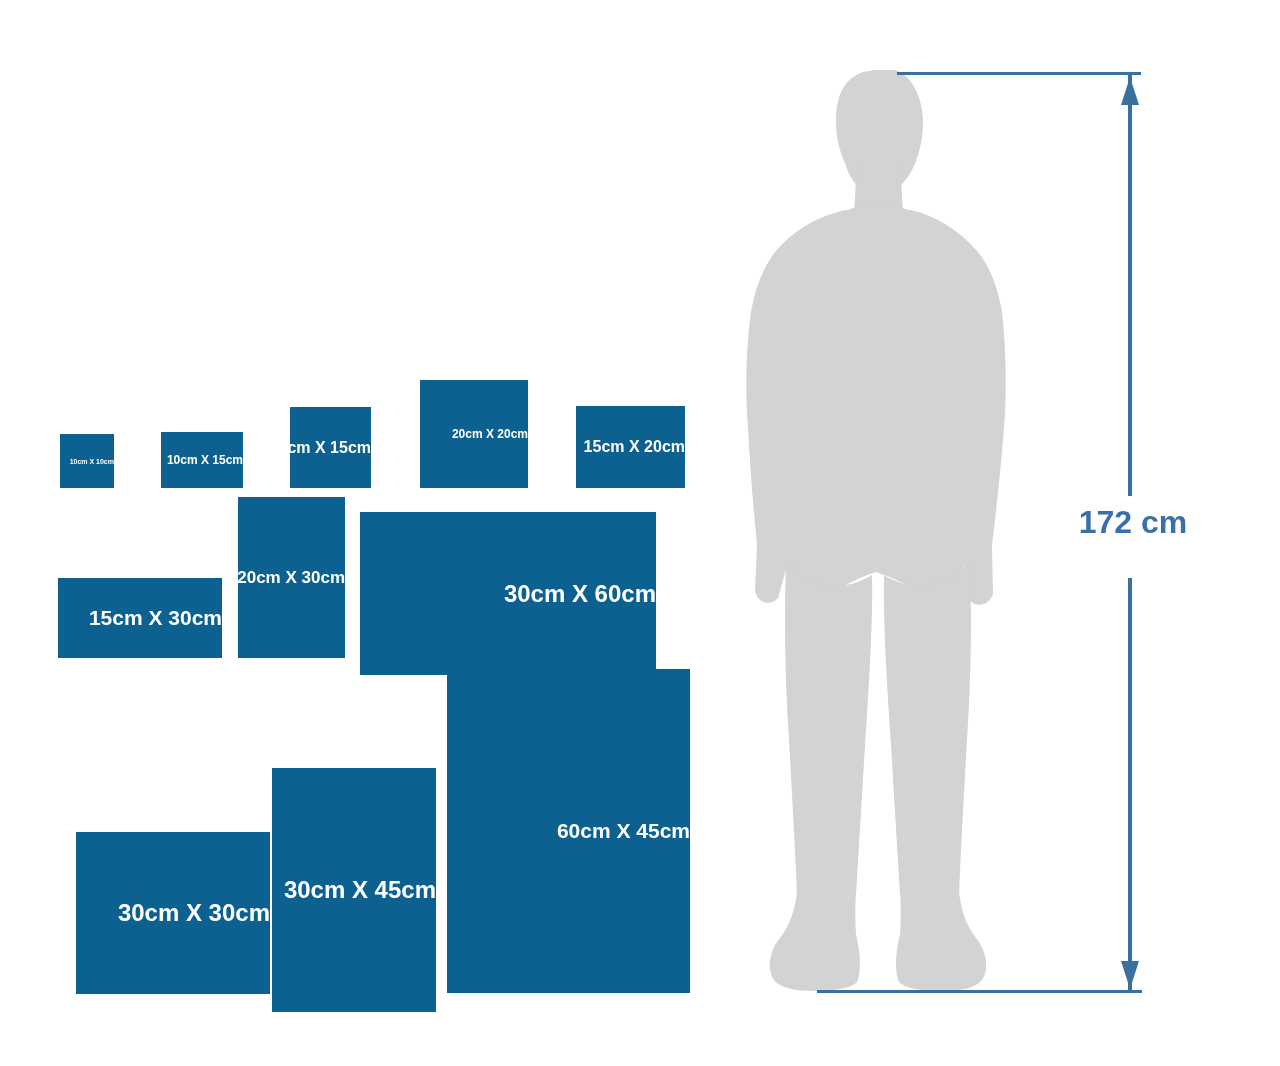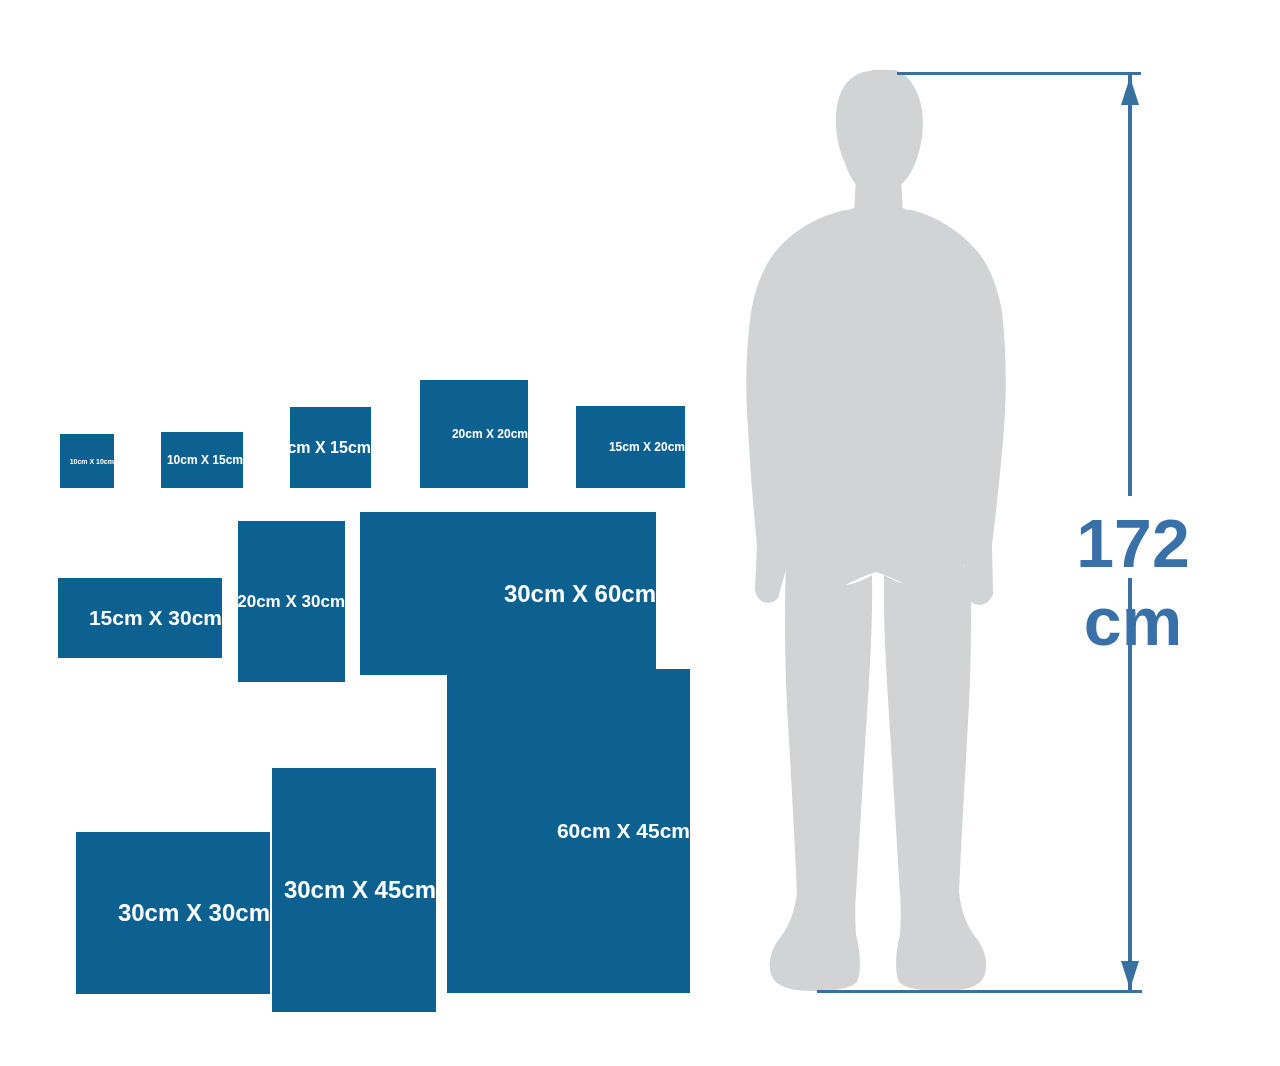--- a/index.html
+++ b/index.html
@@ -23,21 +23,21 @@
     border-bottom:28px solid var(--dim-blue,#38709f);
   }
   .arrow-down{
     position:absolute; width:0; height:0;
     border-left:9px solid transparent; border-right:9px solid transparent;
     border-top:28px solid var(--dim-blue,#38709f);
   }
   .height-label{
     position:absolute; left:1024px; top:504px; width:218px;
     text-align:center;
-    font-size:68px; font-weight:bold;
+    font-size:32px; font-weight:bold;
     color:var(--dim-text-blue,#3a70a8);
     background:transparent;
   }
   svg.person{position:absolute; left:733px; top:70px;}
 </style>
 </head>
 <body>
 
 <div id="stage">
 
@@ -48,26 +48,26 @@
       <div class="size-box" style="left: 161px; top: 432px; width: 82px; height: 56px;">
         <div class="lbl" style="font-size: 12px; margin-left: 48px;">10cm X 15cm</div>
       </div>
       <div class="size-box" style="left: 290px; top: 407px; width: 81px; height: 81px;">
         <div class="lbl" style="font-size: 16px;">15cm X 15cm</div>
       </div>
       <div class="size-box" style="left: 420px; top: 380px; width: 108px; height: 108px;">
         <div class="lbl" style="font-size: 12px;">20cm X 20cm</div>
       </div>
       <div class="size-box" style="left: 576px; top: 406px; width: 109px; height: 82px;">
-        <div class="lbl" style="font-size: 12px;">15cm X 20cm</div>
+        <div class="lbl" style="font-size: 16px;">15cm X 20cm</div>
       </div>
       <div class="size-box" style="left: 58px; top: 578px; width: 164px; height: 80px;">
         <div class="lbl" style="font-size: 21px;">15cm X 30cm</div>
       </div>
-      <div class="size-box" style="left: 238px; top: 497px; width: 107px; height: 161px; margin-top: 24px;">
+      <div class="size-box" style="left: 238px; top: 497px; width: 107px; height: 161px;">
         <div class="lbl" style="font-size: 17px;">20cm X 30cm</div>
       </div>
       <div class="size-box" style="left: 360px; top: 512px; width: 296px; height: 163px;">
         <div class="lbl" style="font-size: 24px;">30cm X 60cm</div>
       </div>
       <div class="size-box" style="left: 76px; top: 832px; width: 194px; height: 162px;">
         <div class="lbl" style="font-size: 24px;">30cm X 30cm</div>
       </div>
       <div class="size-box" style="left: 260px; top: 768px; width: 164px; height: 244px; margin-left: 12px;">
         <div class="lbl" style="font-size: 24px;">30cm X 45cm</div>

